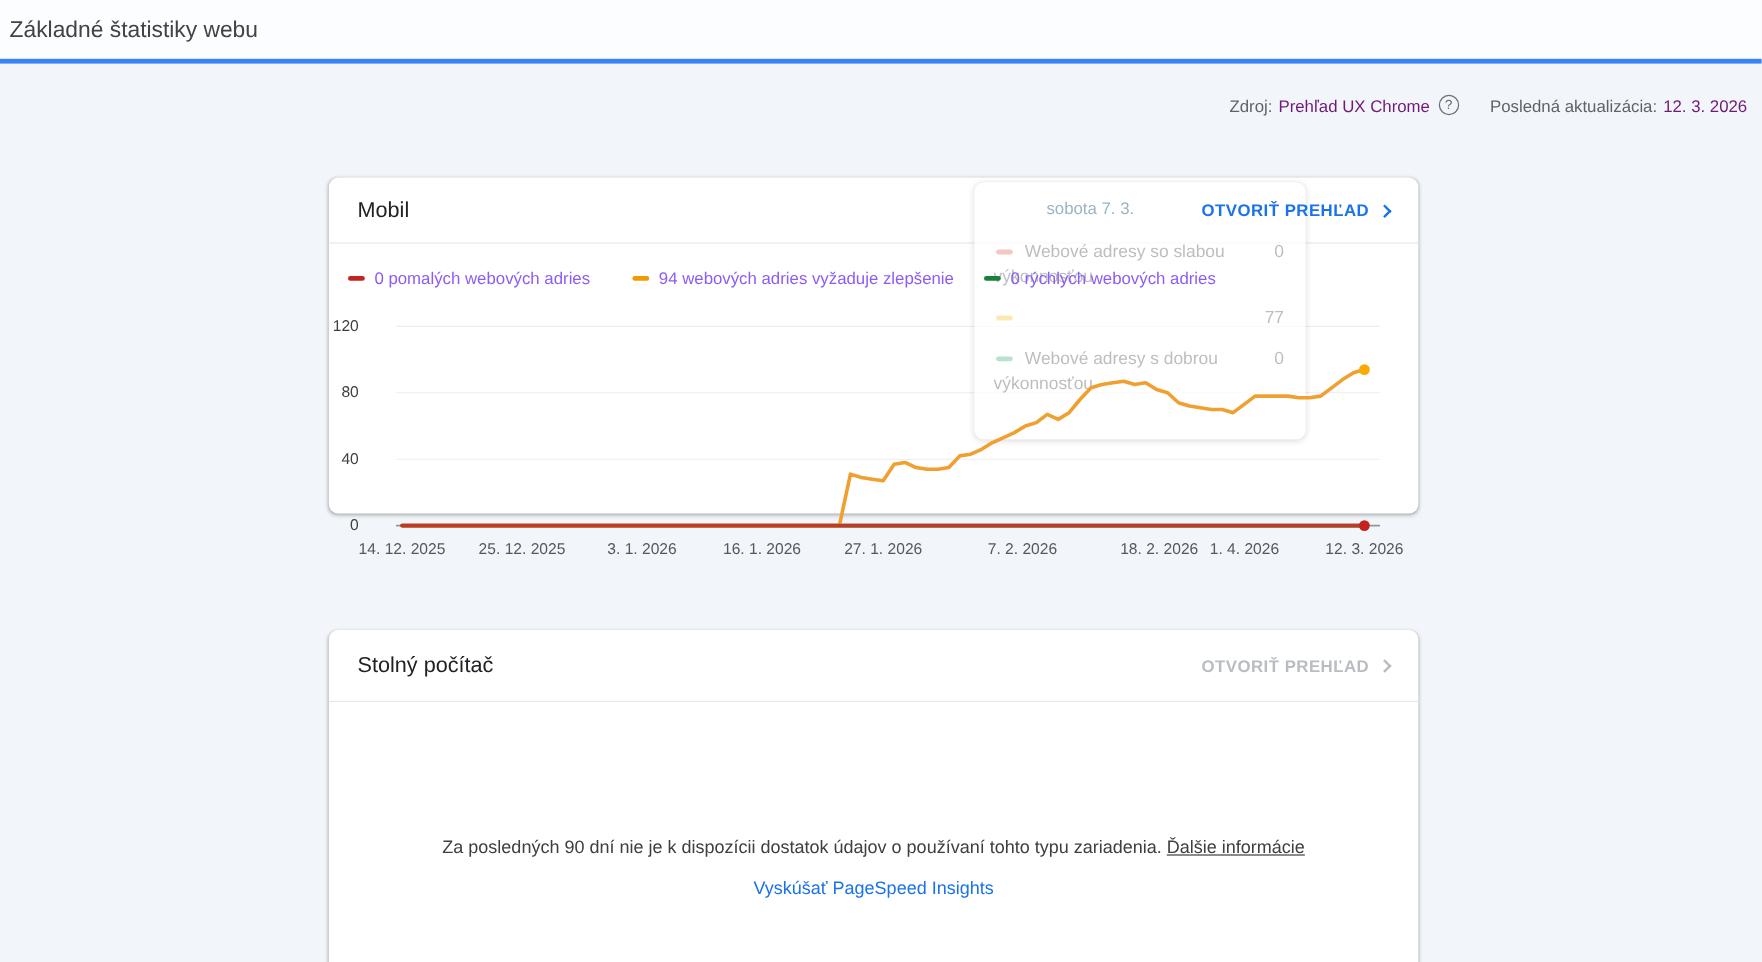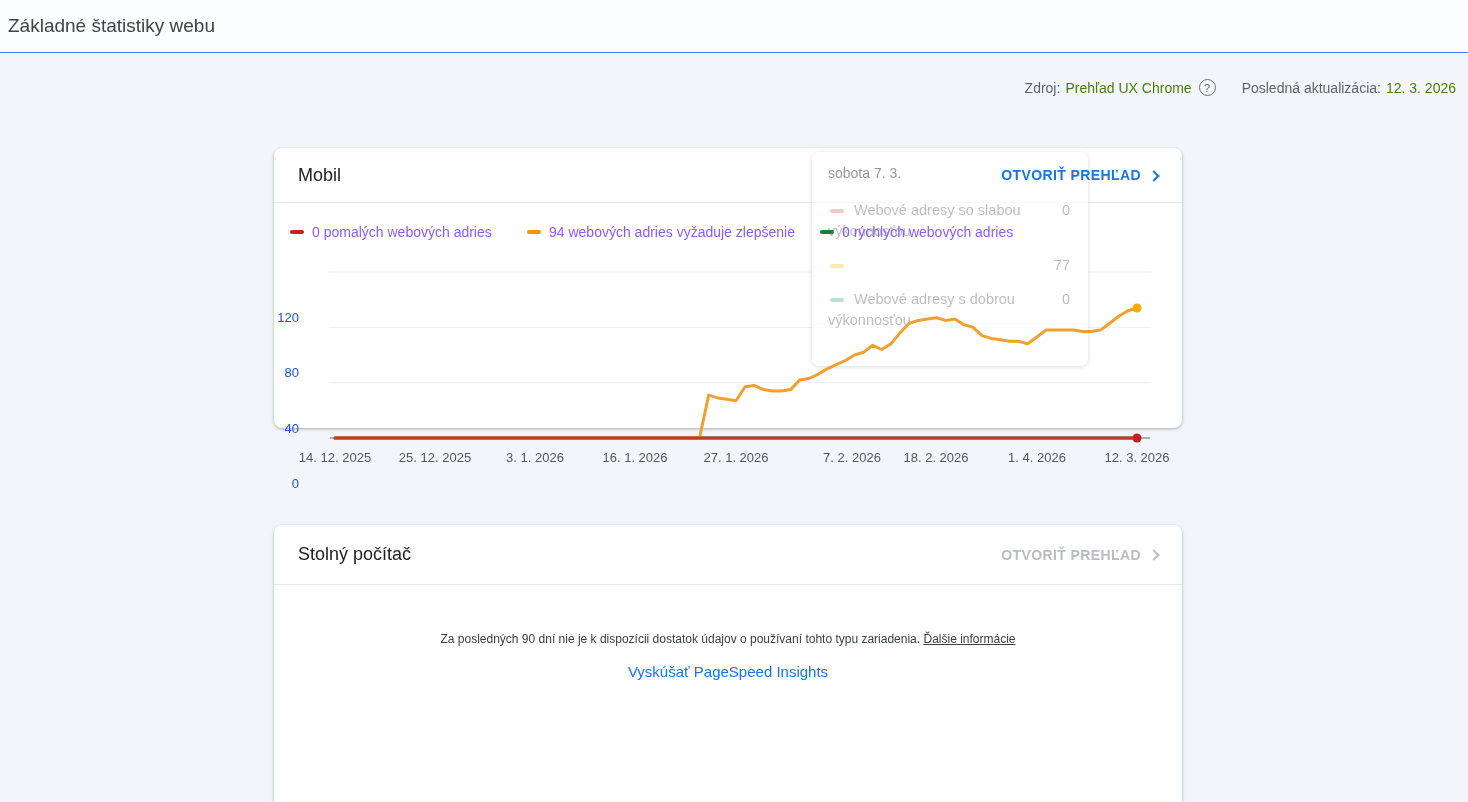--- a/index.html
+++ b/index.html
@@ -1,24 +1,24 @@
 <!DOCTYPE html>
 <html><head>
 <meta charset="utf-8">
 <style>
   * { margin:0; padding:0; box-sizing:border-box; }
   html,body { width:1468px; height:802px; overflow:hidden;
     font-family:"Liberation Sans", sans-serif; background:#f2f5fa; }
   .topbar { position:absolute; left:0; top:0; width:1468px; height:53px;
-    background:#fcfdfe; border-bottom:1px solid #3b82f6; }
+    background:#fcfdfe; border-bottom:4px solid #3b82f6; }
   .page-title { position:absolute; left:8px; top:15px; font-size:19px; color:#3f4449; }
 
   .meta { position:absolute; top:79px; right:12px; display:flex; align-items:center;
     font-size:14px; color:#5f6368; white-space:nowrap; }
-  .meta b { font-weight:400; color:#4d7c0f; margin-left:5px; }
+  .meta b { font-weight:400; color:#701a75; margin-left:5px; }
   .help-icon { width:17px; height:17px; border:1.5px solid #697076; border-radius:50%;
     display:inline-flex; align-items:center; justify-content:center;
     font-size:11px; color:#5f6368; margin-left:7px; cursor:pointer; }
   .meta-gap { width:26px; }
 
   .card { position:absolute; left:274px; width:908px; background:#fff; border-radius:8px;
     box-shadow:0 1px 2px rgba(60,64,67,.25), 0 1px 3px 1px rgba(60,64,67,.12); }
   .card-mobile { top:148px; height:280px; }
   .card-desktop { top:525px; height:440px; }
 
@@ -37,39 +37,39 @@
   .legend-item { position:absolute; display:flex; align-items:center; gap:8px;
     font-size:14px; color:#8b5cf6; white-space:nowrap; line-height:24px; }
   .dash { width:14px; height:4px; border-radius:2px; display:inline-block; flex:0 0 auto; }
   .dash-red { background:#c5221f; } .dash-orange { background:#f29900; }
   .dash-green { background:#188038; }
   .li-0 { left:16px; } .li-1 { left:253px; } .li-2 { left:546px; }
 
   .chart { position:absolute; left:0; top:112px; width:908px; height:230px; }
   .chart svg { position:absolute; left:16px; top:0; width:876px; height:215px; overflow:visible; }
   .svg-grid { z-index:1; } .svg-lines { z-index:3; pointer-events:none; }
-  .ytick { position:absolute; width:41px; text-align:right; font-size:13px; color:#1d4ed8;
-    line-height:14px; z-index:1;margin-top:46px; }
+  .ytick { position:absolute; width:41px; text-align:right; font-size:13px; color:#404040;
+    line-height:14px; z-index:1; }
   .xtick { position:absolute; top:190px; transform:translateX(-50%); font-size:13px;
     color:#54585c; white-space:nowrap; z-index:1; }
 
   .tooltip { position:absolute; left:538px; top:4px; width:276px; height:214px; z-index:2;
     background:rgba(255,255,255,.72); border-radius:8px;
     box-shadow:0 1px 5px rgba(0,0,0,.14); padding:13px 16px; }
   .tt-inner { opacity:.42; }
-  .tt-date { font-size:14px; color:#000000; margin-bottom:19px; }
+  .tt-date { font-size:14px; color:#0c4a6e; margin-bottom:19px;margin-left:44px; }
   .tt-row { overflow:hidden; margin-bottom:13px; font-size:14.5px; color:#5f6368;
     line-height:21px; padding-right:2px; }
   .tt-val { float:right; margin-left:8px; }
   .tt-label-wrap { display:block; padding-right:42px; }
   .tt-dash { width:14px; height:4px; border-radius:2px; display:inline-block;
     vertical-align:middle; margin-right:10px; margin-left:2px; }
 
   .empty-body { position:absolute; left:0; top:55px; width:100%; text-align:center; }
-  .empty-msg { margin-top:52px; font-size:12px; color:#3c4043; }
+  .empty-msg { margin-top:118px; font-size:15px; color:#3c4043; }
   .empty-msg a { color:#3c4043; text-decoration:underline; cursor:pointer; }
   .psi-link { display:inline-block; margin-top:17px; font-size:15px; color:#1a73e8;
     text-decoration:none; cursor:pointer; }
 </style>
 </head>
 <body>
 
 <div class="topbar">
   <div class="page-title">Základné štatistiky webu</div>
 </div>
@@ -148,21 +148,21 @@
         <polyline points="45.0,178.0 54.1,178.0 63.2,178.0 72.3,178.0 81.5,178.0 90.6,178.0 99.7,178.0 108.8,178.0 117.9,178.0 127.0,178.0 136.1,178.0 145.3,178.0 154.4,178.0 163.5,178.0 172.6,178.0 181.7,178.0 190.8,178.0 199.9,178.0 209.0,178.0 218.2,178.0 227.3,178.0 236.4,178.0 245.5,178.0 254.6,178.0 263.7,178.0 272.8,178.0 282.0,178.0 291.1,178.0 300.2,178.0 309.3,178.0 318.4,178.0 327.5,178.0 336.6,178.0 345.8,178.0 354.9,178.0 364.0,178.0 373.1,178.0 382.2,178.0 391.3,178.0 400.4,178.0 409.5,178.0 418.7,178.0 427.8,178.0 436.9,178.0 446.0,178.0 455.1,178.0 464.2,178.0 473.3,178.0 482.5,178.0 491.6,178.0 500.7,178.0 509.8,178.0 518.9,178.0 528.0,178.0 537.1,178.0 546.3,178.0 555.4,178.0 564.5,178.0 573.6,178.0 582.7,178.0 591.8,178.0 600.9,178.0 610.0,178.0 619.2,178.0 628.3,178.0 637.4,178.0 646.5,178.0 655.6,178.0 664.7,178.0 673.8,178.0 683.0,178.0 692.1,178.0 701.2,178.0 710.3,178.0 719.4,178.0 728.5,178.0 737.6,178.0 746.8,178.0 755.9,178.0 765.0,178.0 774.1,178.0 783.2,178.0 792.3,178.0 801.4,178.0 810.5,178.0 819.7,178.0 828.8,178.0 837.9,178.0 847.0,178.0" fill="none" stroke="#c13a28" stroke-width="3" stroke-linejoin="round" stroke-linecap="round"></polyline>
         <circle cx="847" cy="178.0" r="4.5" fill="#c5221f"></circle>
       </svg>
 
     <div class="xtick" style="left:61px;">14. 12. 2025</div>
     <div class="xtick" style="left:161px;">25. 12. 2025</div>
     <div class="xtick" style="left:261px;">3. 1. 2026</div>
     <div class="xtick" style="left:361px;">16. 1. 2026</div>
     <div class="xtick" style="left:462px;">27. 1. 2026</div>
     <div class="xtick" style="left:578px;">7. 2. 2026</div>
-    <div class="xtick" style="left:662px;text-align:right;">18. 2. 2026</div>
+    <div class="xtick" style="left:692px;text-align:right;">18. 2. 2026</div>
     <div class="xtick" style="left:763px;">1. 4. 2026</div>
     <div class="xtick" style="left:863px;">12. 3. 2026</div>
   </div>
 </div>
 
 <div class="card card-desktop">
   <div class="hdr-divider" style="top:59px"></div>
   <div class="card-header" style="height:59px">
     <div class="card-title">Stolný počítač</div>
     <a class="open-report disabled">

